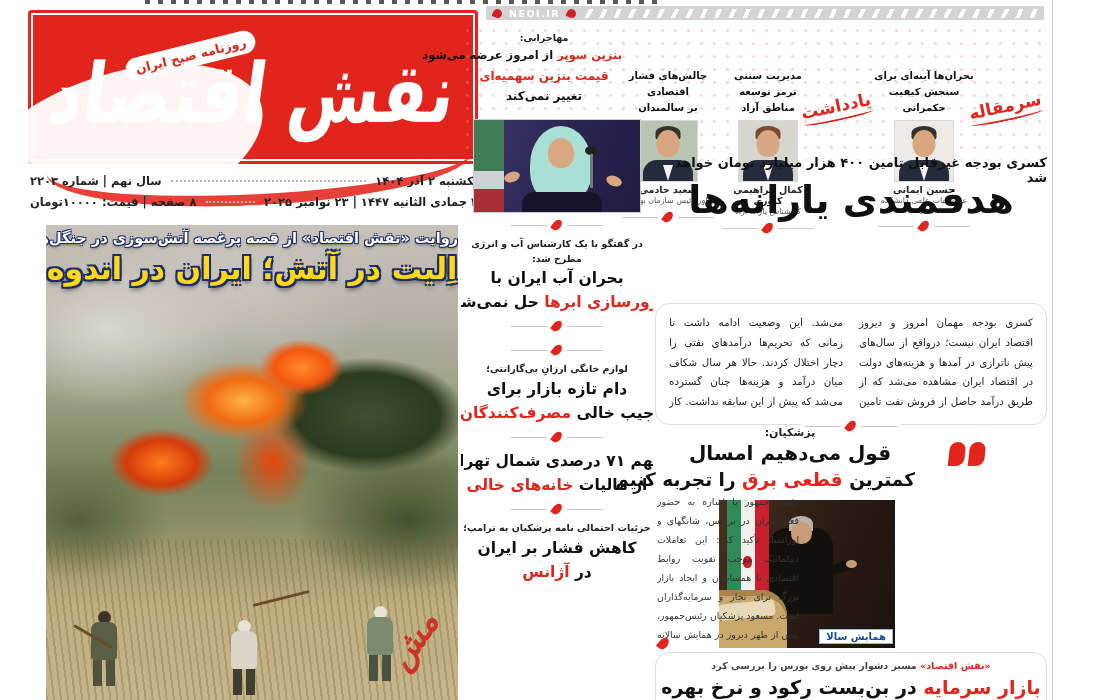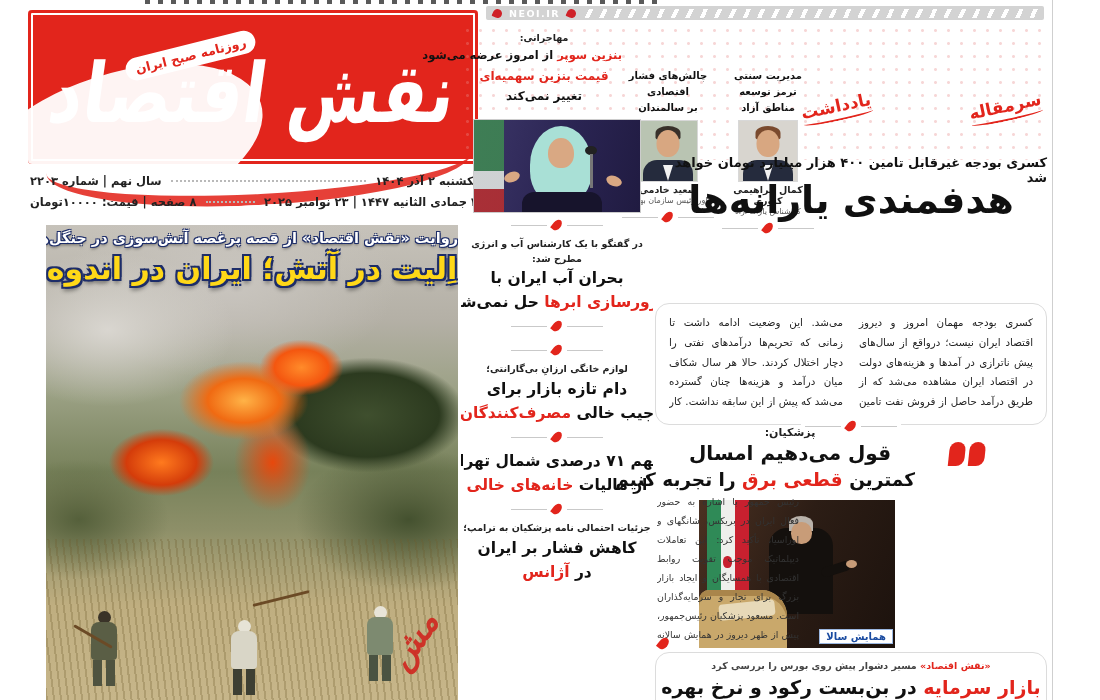--- a/index.html
+++ b/index.html
@@ -121,21 +121,21 @@
   .pez{left:655px;top:426px;width:392px;height:224px;}
   .quoteicon{position:absolute;right:62px;top:16px;display:flex;gap:4px;direction:ltr;}
   .quoteicon b{display:block;width:16px;height:24px;background:#e2251c;
     border-radius:8px 8px 8px 0;transform:skewX(-6deg);}
   .pez .k{position:absolute;right:132px;top:0;width:250px;text-align:center;
     font-size:11px;font-weight:bold;color:#222;}
   .pez .h1{position:absolute;right:132px;top:15px;width:250px;text-align:center;
     font-size:20px;font-weight:bold;color:#101010;white-space:nowrap;}
   .pez .h2{position:absolute;right:132px;top:43px;width:250px;text-align:center;
     font-size:18.5px;font-weight:bold;color:#101010;white-space:nowrap;}
-  .pzphoto{position:absolute;right:152px;top:74px;width:196px;height:148px;overflow:hidden;
+  .pzphoto{position:absolute;right:152px;top:74px;width:176px;height:148px;overflow:hidden;
     background:linear-gradient(115deg,#4b3122 0%,#2c1d15 45%,#1c120d 100%);}
   .pzphoto i{position:absolute;display:block;}
   .pzphoto .flag{left:8px;top:0;width:42px;height:128px;
     background:linear-gradient(90deg,#2f8a57 0 33%,#efefec 33% 66%,#c8202f 66% 100%);}
   .pzphoto .emblem{left:24px;top:56px;width:9px;height:12px;background:#c8202f;border-radius:45%;}
   .pzphoto .man{right:62px;top:28px;width:64px;height:86px;background:#14100d;
     border-radius:18px 18px 0 0;}
   .pzphoto .hair{right:82px;top:16px;width:24px;height:15px;background:#b9b2aa;border-radius:50% 50% 0 0;}
   .pzphoto .face{right:83px;top:22px;width:21px;height:22px;background:#c89c78;border-radius:48%;}
   .pzphoto .arm{right:44px;top:64px;width:30px;height:10px;background:#14100d;border-radius:6px;transform:rotate(-18deg);}
@@ -220,20 +220,39 @@
     <span class="neoitext">NEOI.IR</span>
     <span class="neoidot"></span>
     <span class="neoipattern"></span>
   </div>
 
   <div class="abs dotsbg"></div>
 
   <div class="callig" style="right:58px;top:96px;">سرمقاله</div>
   <div class="callig" style="right:228px;top:96px;">یادداشت</div>
 
+  <div class="pblock" style="right:122px;width:108px;">
+    <div class="h">
+      <div>بحران‌ها آینه‌ای برای</div>
+      <div>سنجش کیفیت حکمرانی</div>
+    </div>
+    <div class="pphoto" style="--bg:#eceae6;">
+      <i class="hair"></i>
+      <i class="face"></i>
+      <i class="suit"></i>
+      <i class="shirt"></i>
+    </div>
+    <div class="nm">حسین ایمانی</div>
+    <div class="rl">عضو هیات علمی دانشکده حکمرانی</div>
+    <div class="orn">
+        <i class="l"></i>
+        <i class="m"></i>
+        <i class="l"></i>
+      </div>
+  </div>
 
   <div class="pblock" style="right:286px;width:92px;">
     <div class="h">
       <div>مدیریت سنتی</div>
       <div>ترمز توسعه مناطق آزاد</div>
     </div>
     <div class="pphoto" style="--bg:#d8d5cf;">
       <i class="hair" style="background:#7a4a2e;"></i>
       <i class="face"></i>
       <i class="suit"></i>

